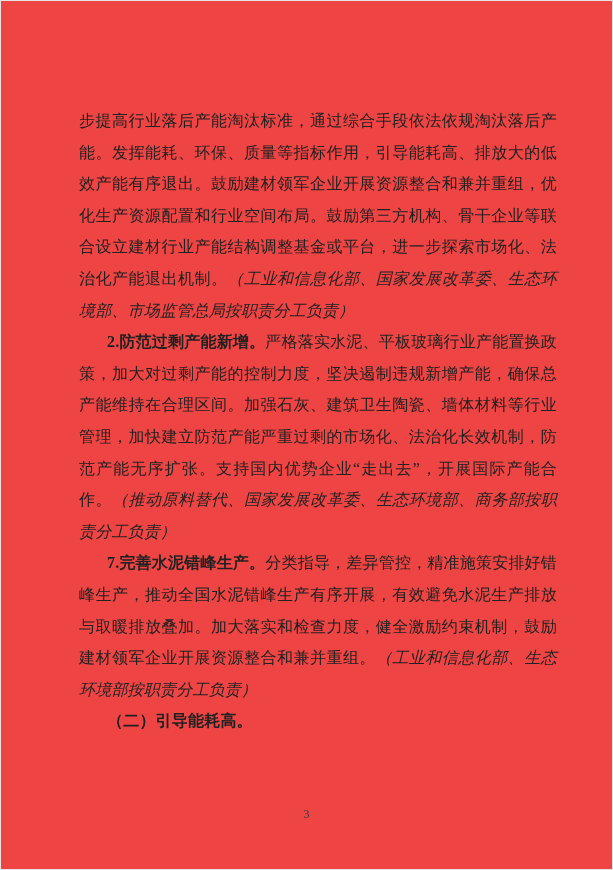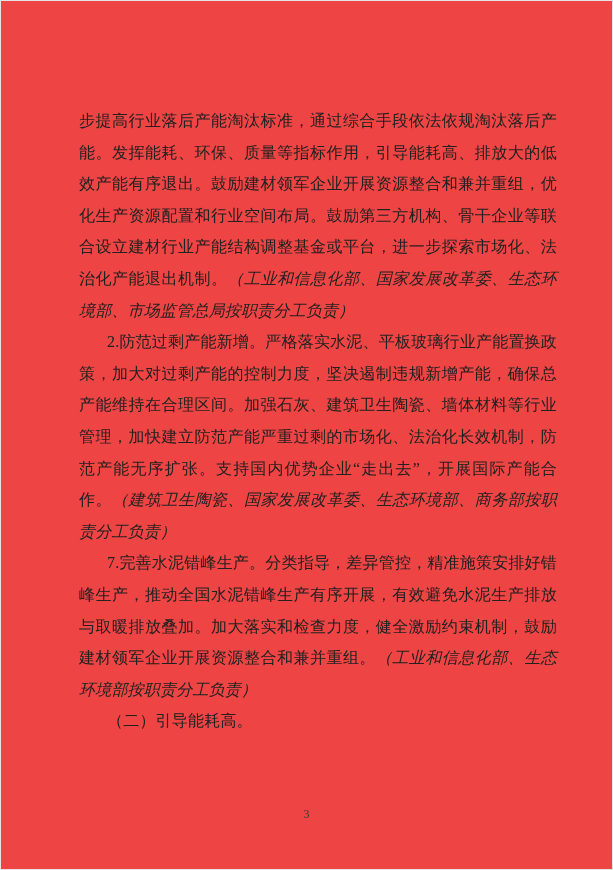--- a/index.html
+++ b/index.html
@@ -31,21 +31,21 @@
     text-align: justify;
     text-justify: inter-character;
     word-break: break-all;
     text-indent: 1.75em;
     letter-spacing: 0.2px;
   }
   .para.no-indent {
     text-indent: 0;
   }
   .seg.lead {
-    font-weight: normal;
+    font-weight: bold;
   }
   .seg.attribution {
     font-style: italic;
   }
   .page-footer {
     position: absolute;
     left: 0;
     right: 0;
     top: 806px;
     text-align: center;
@@ -54,21 +54,21 @@
   }
 </style>
 </head>
 <body>
 
 <div class="page">
   <main class="content">
 
     <p class="para no-indent"><span class="seg body">步提高行业落后产能淘汰标准，通过综合手段依法依规淘汰落后产能。发挥能耗、环保、质量等指标作用，引导能耗高、排放大的低效产能有序退出。鼓励建材领军企业开展资源整合和兼并重组，优化生产资源配置和行业空间布局。鼓励第三方机构、骨干企业等联合设立建材行业产能结构调整基金或平台，进一步探索市场化、法治化产能退出机制。</span><span class="seg attribution">（工业和信息化部、国家发展改革委、生态环境部、市场监管总局按职责分工负责）</span></p>
 
-    <p class="para"><span class="seg lead">2.防范过剩产能新增。</span><span class="seg body">严格落实水泥、平板玻璃行业产能置换政策，加大对过剩产能的控制力度，坚决遏制违规新增产能，确保总产能维持在合理区间。加强石灰、建筑卫生陶瓷、墙体材料等行业管理，加快建立防范产能严重过剩的市场化、法治化长效机制，防范产能无序扩张。支持国内优势企业“走出去”，开展国际产能合作。</span><span class="seg attribution">（建筑卫生陶瓷、国家发展改革委、生态环境部、商务部按职责分工负责）</span></p>
+    <p class="para"><span class="seg lead">2.防范过剩产能新增。</span><span class="seg body">严格落实水泥、平板玻璃行业产能置换政策，加大对过剩产能的控制力度，坚决遏制违规新增产能，确保总产能维持在合理区间。加强石灰、建筑卫生陶瓷、墙体材料等行业管理，加快建立防范产能严重过剩的市场化、法治化长效机制，防范产能无序扩张。支持国内优势企业“走出去”，开展国际产能合作。</span><span class="seg attribution">（推动原料替代、国家发展改革委、生态环境部、商务部按职责分工负责）</span></p>
 
     <p class="para"><span class="seg lead">7.完善水泥错峰生产。</span><span class="seg body">分类指导，差异管控，精准施策安排好错峰生产，推动全国水泥错峰生产有序开展，有效避免水泥生产排放与取暖排放叠加。加大落实和检查力度，健全激励约束机制，鼓励建材领军企业开展资源整合和兼并重组。</span><span class="seg attribution">（工业和信息化部、生态环境部按职责分工负责）</span></p>
 
     <p class="para"><span class="seg lead">（二）引导能耗高。</span></p>
 
 
   </main>
 
   <footer class="page-footer">3</footer>
 </div>

